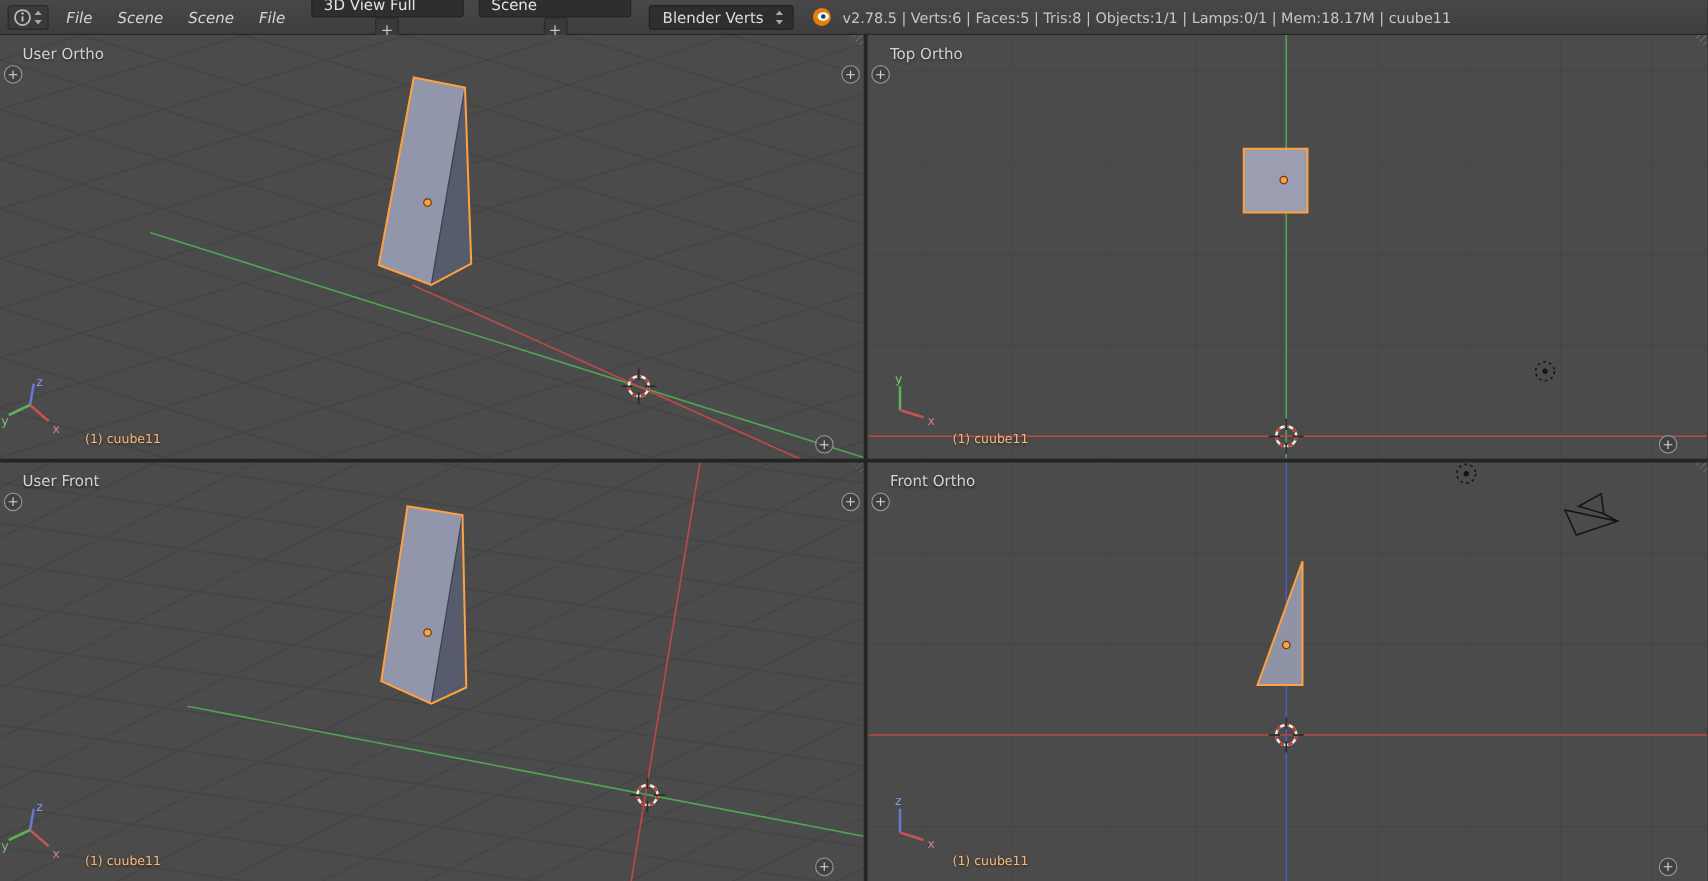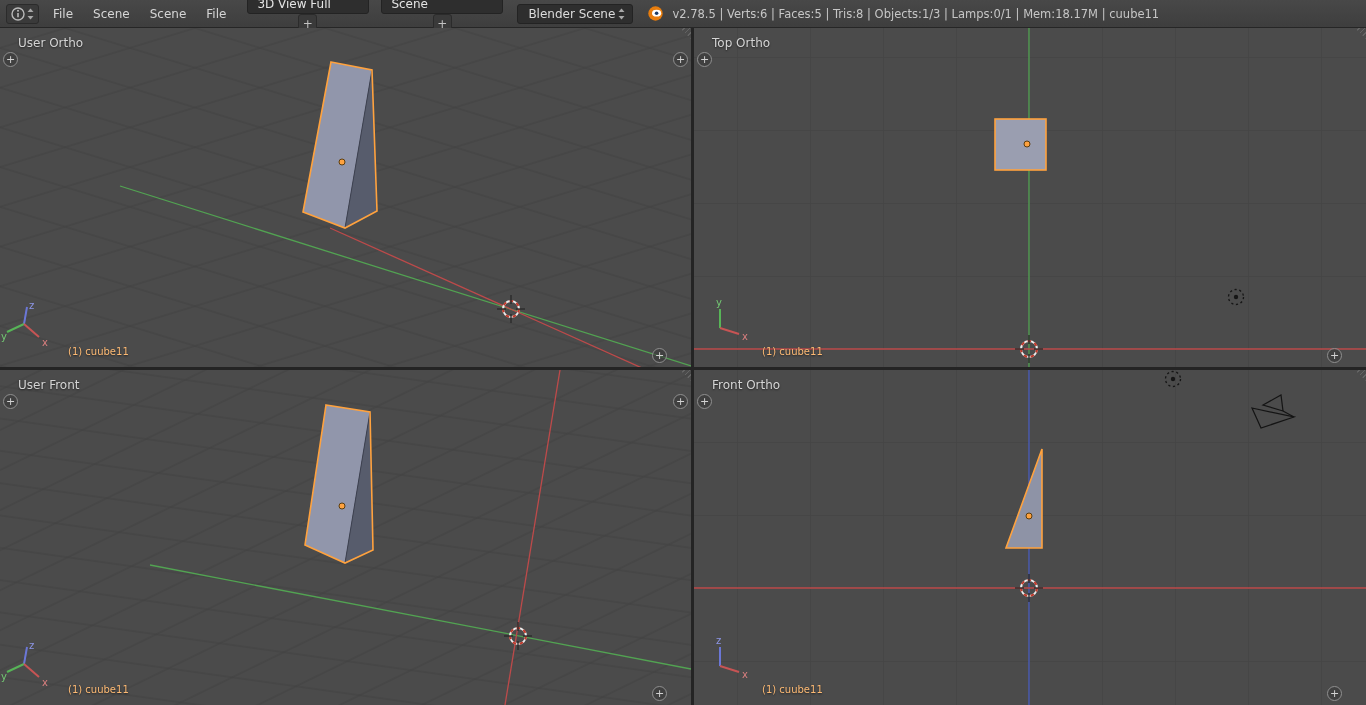--- a/index.html
+++ b/index.html
@@ -8,21 +8,21 @@
   #app { position:relative; width:1366px; height:705px; background:#4b4b4b; }
 
   
   #header { position:absolute; left:0; top:0; width:1366px; height:28px;
     background:linear-gradient(#484848,#3e3e3e); border-bottom:1px solid #262626;
     display:flex; align-items:center; padding-left:6px; }
   .hgroup { display:flex; align-items:center;flex-direction:column; }
   .icon-btn { display:flex; align-items:center; height:20px; padding:0 3px;
     background:#3a3a3a; border:1px solid #2b2b2b; border-radius:3px; cursor:pointer; }
   .menu-row { display:flex; align-items:center; margin-left:4px; }
-  .menu-item { color:#d6d6d6; font-size:12px; padding:0 10px; height:28px; line-height:28px; cursor:pointer; }
+  .menu-item { color:#d6d6d6; font-size:12px; padding:0 10px; height:28px; line-height:28px; cursor:pointer;font-style:italic; }
   .field { height:20px; line-height:18px; background:#2e2e2e; border:1px solid #232323;
     border-radius:3px; color:#e4e4e4; font-size:12px; padding:0 9px; display:flex; align-items:center; }
   .sq-btn { width:19px; height:20px; background:#3a3a3a; border:1px solid #2b2b2b; border-radius:3px;
     color:#c2c2c2; font-size:12px; display:flex; align-items:center; justify-content:center;
     margin-left:2px; cursor:pointer; }
   .dropdown { height:20px; background:#2e2e2e; border:1px solid #232323; border-radius:3px;
     color:#dcdcdc; font-size:12px; display:flex; align-items:center; padding:0 6px 0 10px; cursor:pointer; }
   .stats { color:#c6c6c6; font-size:11.5px; margin-left:8px; white-space:nowrap; }
   .ml8{margin-left:8px;} .ml10{margin-left:10px;} .ml14{margin-left:14px;}
   .w120{width:122px;} .w116{width:116px; justify-content:space-between;}
@@ -125,36 +125,36 @@
           <path d="M4.5 2.5 L7.5 6 L1.5 6 Z" fill="#a8a8a8"></path>
           <path d="M4.5 13.5 L7.5 10 L1.5 10 Z" fill="#a8a8a8"></path>
         </svg>
       </div>
       <div class="field w120" style="margin-left:2px">Scene</div>
       <div class="sq-btn">+</div>
       <div class="sq-btn">✕</div>
     </div>
 
     <div class="dropdown w116 ml14">
-      <span>Blender Scene</span>
+      <span>Blender Verts</span>
       <svg width="9" height="16" viewBox="0 0 9 16">
         <path d="M4.5 2.5 L7.5 6 L1.5 6 Z" fill="#a8a8a8"></path>
         <path d="M4.5 13.5 L7.5 10 L1.5 10 Z" fill="#a8a8a8"></path>
       </svg>
     </div>
 
     <span class="ml14" style="display:flex;align-items:center">
       <svg width="17" height="17" viewBox="0 0 17 17">
         <circle cx="8.5" cy="8.5" r="7.2" fill="#e87d0d"></circle>
         <ellipse cx="9.6" cy="8.2" rx="4.6" ry="3.4" fill="#ffffff"></ellipse>
         <circle cx="9.6" cy="8.2" r="1.8" fill="#1c3b66"></circle>
       </svg>
     </span>
 
-    <div class="stats">v2.78.5 | Verts:6 | Faces:5 | Tris:8 | Objects:1/3 | Lamps:0/1 | Mem:18.17M | cuube11</div>
+    <div class="stats">v2.78.5 | Verts:6 | Faces:5 | Tris:8 | Objects:1/1 | Lamps:0/1 | Mem:18.17M | cuube11</div>
   </div>
 
   <div class="vp" id="vp-user-ortho">
     <svg class="vp-canvas" width="691" height="339">
       <defs>
         <pattern id="pTLa" width="48" height="38" patternUnits="userSpaceOnUse" patternTransform="rotate(17)">
           <line x1="0" y1="19" x2="48" y2="19" stroke="#424242"></line>
         </pattern>
         <pattern id="pTLb" width="48" height="38" patternUnits="userSpaceOnUse" patternTransform="rotate(-17)">
           <line x1="0" y1="19" x2="48" y2="19" stroke="#424242"></line>

